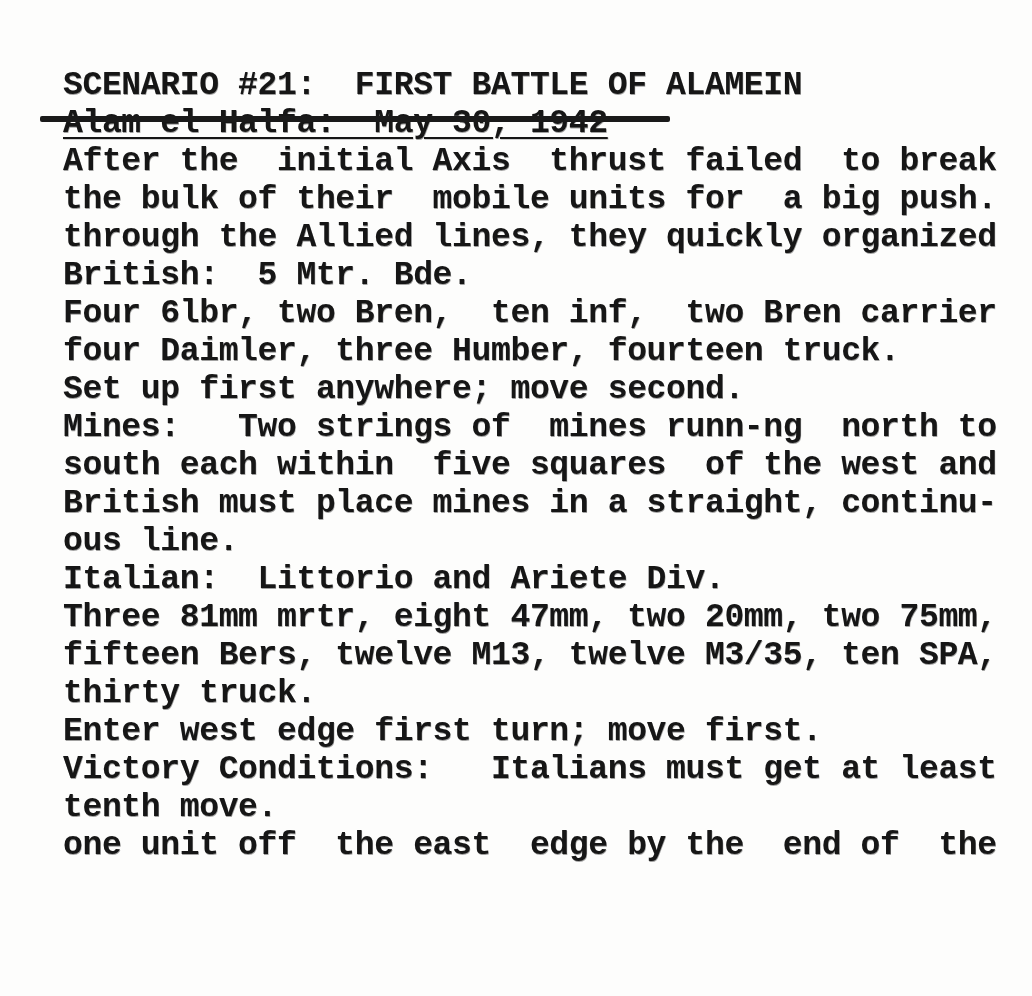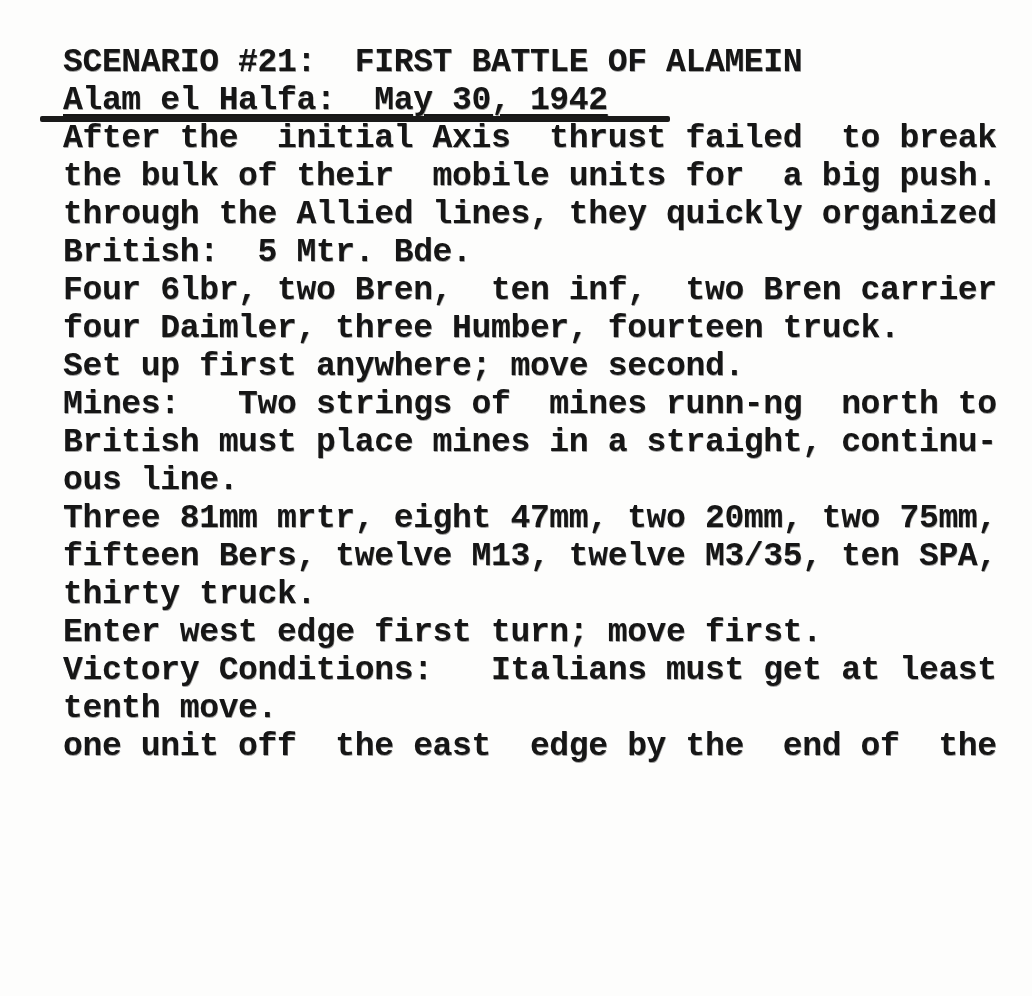--- a/index.html
+++ b/index.html
@@ -6,21 +6,21 @@
     margin: 0;
     padding: 0;
     background: #ffffff;
   }
   .page {
     position: relative;
     width: 1032px;
     height: 996px;
     box-sizing: border-box;
     background: #fdfdfc;
-    padding: 44px 0 0 63px;
+    padding: 67px 0 0 63px;
     overflow: hidden;
     font-family: "Liberation Mono", "DejaVu Sans Mono", monospace;
     font-weight: 700;
     color: #161616;
   }
   .line {
     white-space: pre;
     font-size: 33px;
     line-height: 38px;
     letter-spacing: -0.35px;
@@ -52,22 +52,24 @@
   <div class="line"><span class="subtitle-text">Alam el Halfa:  May 30, 1942</span></div>
 
   <div class="line">After the  initial Axis  thrust failed  to break</div>
   <div class="line">the bulk of their  mobile units for  a big push.</div>
   <div class="line">through the Allied lines, they quickly organized</div>
   <div class="line">British:  5 Mtr. Bde.</div>
   <div class="line">Four 6lbr, two Bren,  ten inf,  two Bren carrier</div>
   <div class="line">four Daimler, three Humber, fourteen truck.</div>
   <div class="line">Set up first anywhere; move second.</div>
   <div class="line">Mines:   Two strings of  mines runn-ng  north to</div>
+  <div class="line">south each within  five squares  of the west and</div>
   <div class="line">British must place mines in a straight, continu-</div>
   <div class="line">ous line.</div>
+  <div class="line">Italian:  Littorio and Ariete Div.</div>
   <div class="line">Three 81mm mrtr, eight 47mm, two 20mm, two 75mm,</div>
   <div class="line">fifteen Bers, twelve M13, twelve M3/35, ten SPA,</div>
   <div class="line">thirty truck.</div>
   <div class="line">Enter west edge first turn; move first.</div>
   <div class="line">Victory Conditions:   Italians must get at least</div>
   <div class="line">tenth move.</div>
   <div class="line">one unit off  the east  edge by the  end of  the</div>
 </div>
 
 </body></html>

